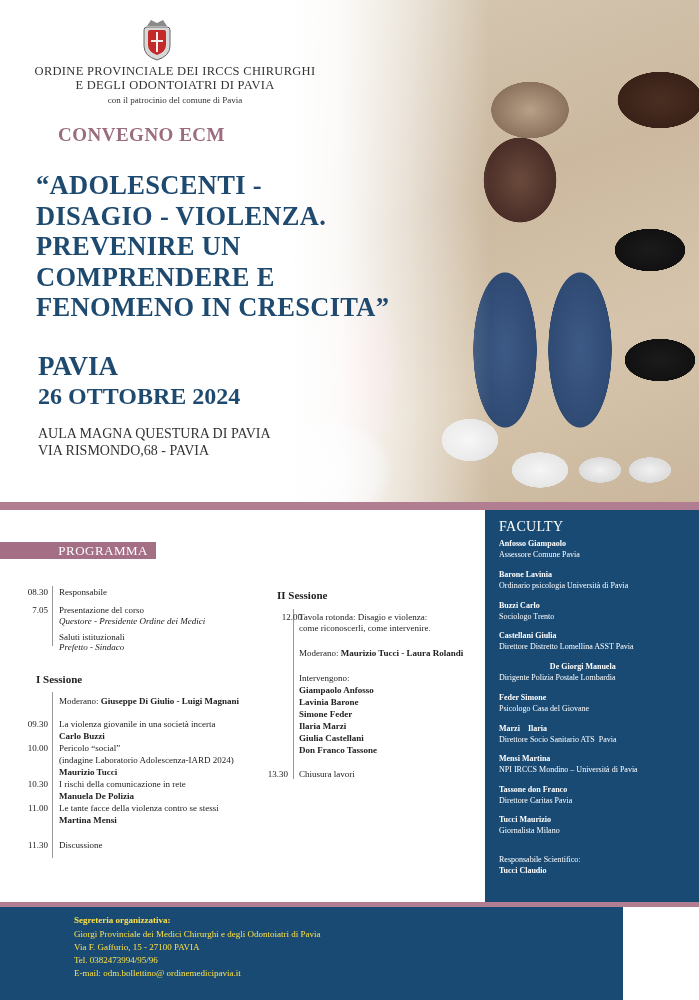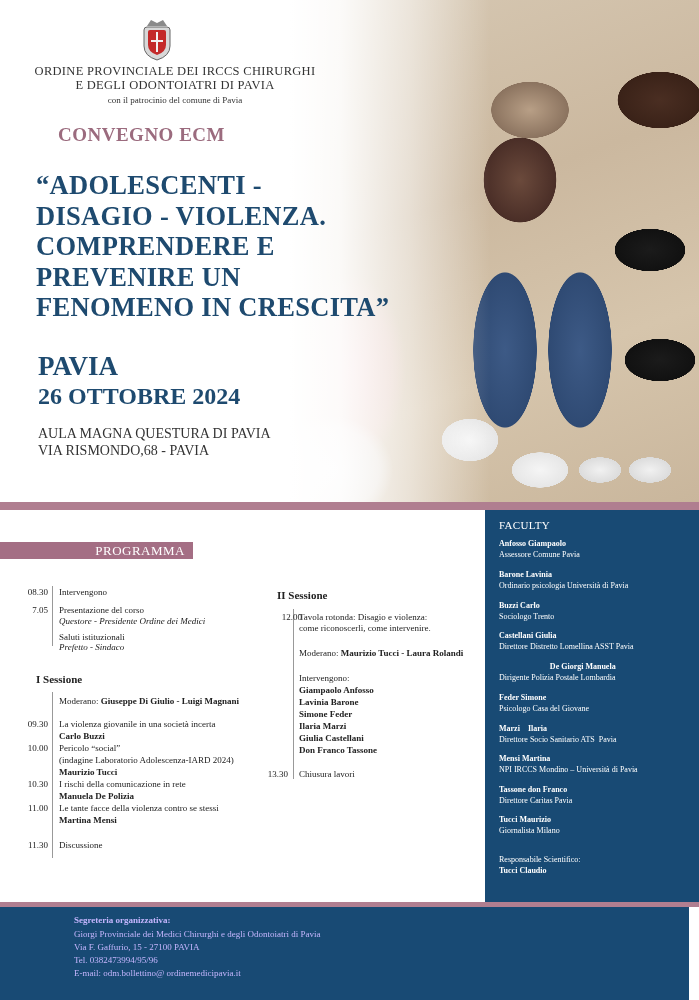--- a/index.html
+++ b/index.html
@@ -35,40 +35,40 @@
   .patrocinio { left:0; width:350px; top:95px; text-align:center; font-size:9px; color:#333; }
   .convegno { left:58px; top:124px; font-size:19px; font-weight:bold; color:#9b6b7e; letter-spacing:0.5px; }
   .title { left:36px; top:170px; width:400px; font-size:26.5px; line-height:30.5px; font-weight:bold; color:#1e4a6f; letter-spacing:0.3px; }
   .city { left:38px; top:351px; font-size:27px; font-weight:bold; color:#1e4a6f; line-height:30px; }
   .date { left:38px; top:381px; font-size:24px; font-weight:bold; color:#1e4a6f; line-height:30px; }
   .venue { left:38px; top:425px; font-size:14px; color:#333; line-height:17px; }
 
   .pink-bar-top { left:0; top:502px; width:699px; height:8px; background:#b07e90; }
 
   
-  .prog-banner { left:0; top:542px; width:193px; height:17px; background:#a46e84; }
+  .prog-banner { left:0; top:542px; width:156px; height:17px; background:#a46e84; }
   .prog-banner span { position:absolute; right:8px; top:0; color:#fff; font-size:13px; line-height:17px; letter-spacing:0.5px; }
 
   .sched { font-size:9px; line-height:11.5px; color:#222; }
   .sched .t { position:absolute; width:22px; text-align:right; }
   .sched .d { position:absolute; }
   .vline { width:1px; background:#999; }
 
   .session-title { font-size:11px; font-weight:bold; color:#222; }
   b, .bold { font-weight:bold; }
   i, .ital { font-style:italic; }
 
   
   .faculty { left:485px; top:510px; width:214px; height:392px; background:#184a74; color:#fff; }
-  .faculty .hdr { position:absolute; left:14px; top:9px; font-size:11px; letter-spacing:0.3px; }
+  .faculty .hdr { position:absolute; left:14px; top:9px; font-size:14px; letter-spacing:0.3px; }
   .fac-item { position:absolute; left:14px; font-size:8px; line-height:10.5px; }
   .fac-item .nm { font-weight:bold; }
 
   .pink-bar-bottom { left:0; top:902px; width:699px; height:5px; background:#b07e90; }
-  .footer { left:0; top:907px; width:689px; height:93px; background:#184a74; color:#c4b5fd;font-family:Liberation Serif, serif; }
+  .footer { left:0; top:907px; width:623px; height:93px; background:#184a74; color:#fde047;font-family:Liberation Serif, serif; }
   .footer .line { position:absolute; left:74px; font-size:9px; line-height:11px; }
 </style>
 </head>
 <body>
 
 <div class="abs photo"></div>
 <div class="abs photo-pink"></div>
 <div class="abs photo-white"></div>
 <div class="abs photo-fade"></div>
 
@@ -83,42 +83,42 @@
 <div class="abs org">
   <div>ORDINE PROVINCIALE DEI IRCCS CHIRURGHI</div>
   <div>E DEGLI ODONTOIATRI DI PAVIA</div>
 </div>
 <div class="abs patrocinio">con il patrocinio del comune di Pavia</div>
 <div class="abs convegno">CONVEGNO ECM</div>
 
 <div class="abs title">
   <div>“ADOLESCENTI -</div>
   <div>DISAGIO - VIOLENZA.</div>
+  <div>PREVENIRE UN</div>
   <div>COMPRENDERE E</div>
-  <div>PREVENIRE UN</div>
   <div>FENOMENO IN CRESCITA”</div>
 </div>
 
 <div class="abs city">PAVIA</div>
 <div class="abs date">26 OTTOBRE 2024</div>
 <div class="abs venue">
   <div>AULA MAGNA QUESTURA DI PAVIA</div>
   <div>VIA RISMONDO,68 - PAVIA</div>
 </div>
 
 <div class="abs pink-bar-top"></div>
 
 <div class="abs prog-banner">
   <span>PROGRAMMA</span>
 </div>
 
 <div class="sched">
   <div class="abs vline" style="left:52px; top:586px; height:60px;"></div>
   <span class="t" style="left:26px; top:587px;">08.30</span>
-  <span class="d" style="left:59px; top:587px;">Intervengono</span>
+  <span class="d" style="left:59px; top:587px;">Responsabile</span>
 
   <span class="t" style="left:26px; top:605px;">7.05</span>
   <span class="d" style="left:59px; top:605px;">Presentazione del corso</span>
   <span class="d ital" style="left:59px; top:616px;">Questore - Presidente Ordine dei Medici</span>
 
   <span class="d" style="left:59px; top:632px;">Saluti istituzionali</span>
   <span class="d ital" style="left:59px; top:642px;">Prefetto - Sindaco</span>
 </div>
 
 <div class="abs session-title" style="left:36px; top:673px;">I Sessione</div>

